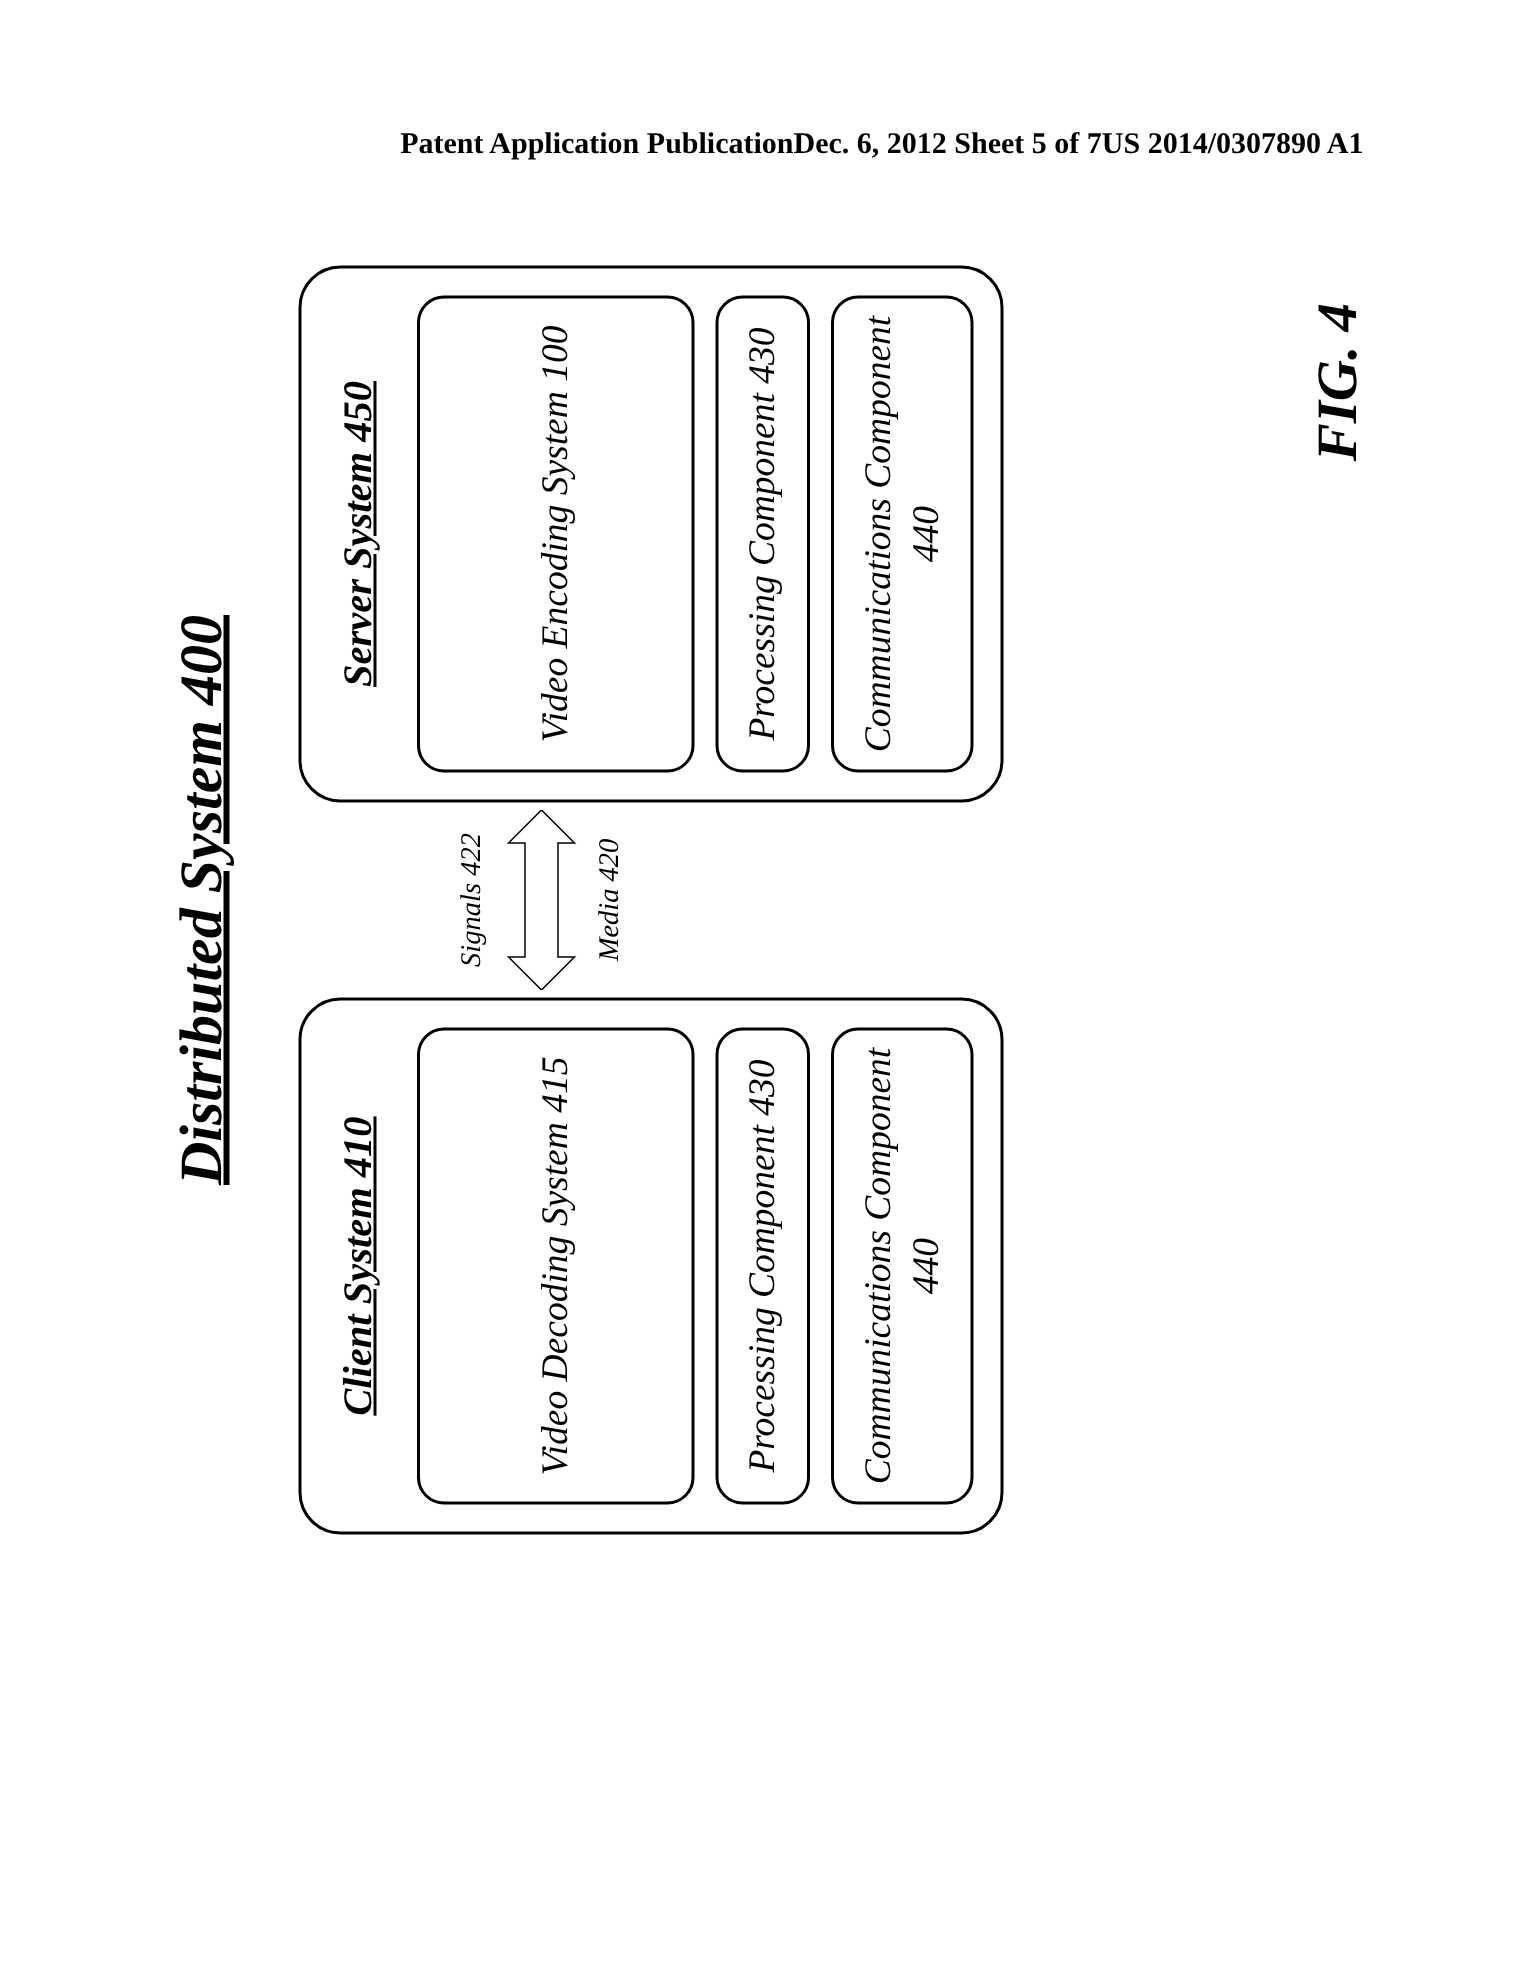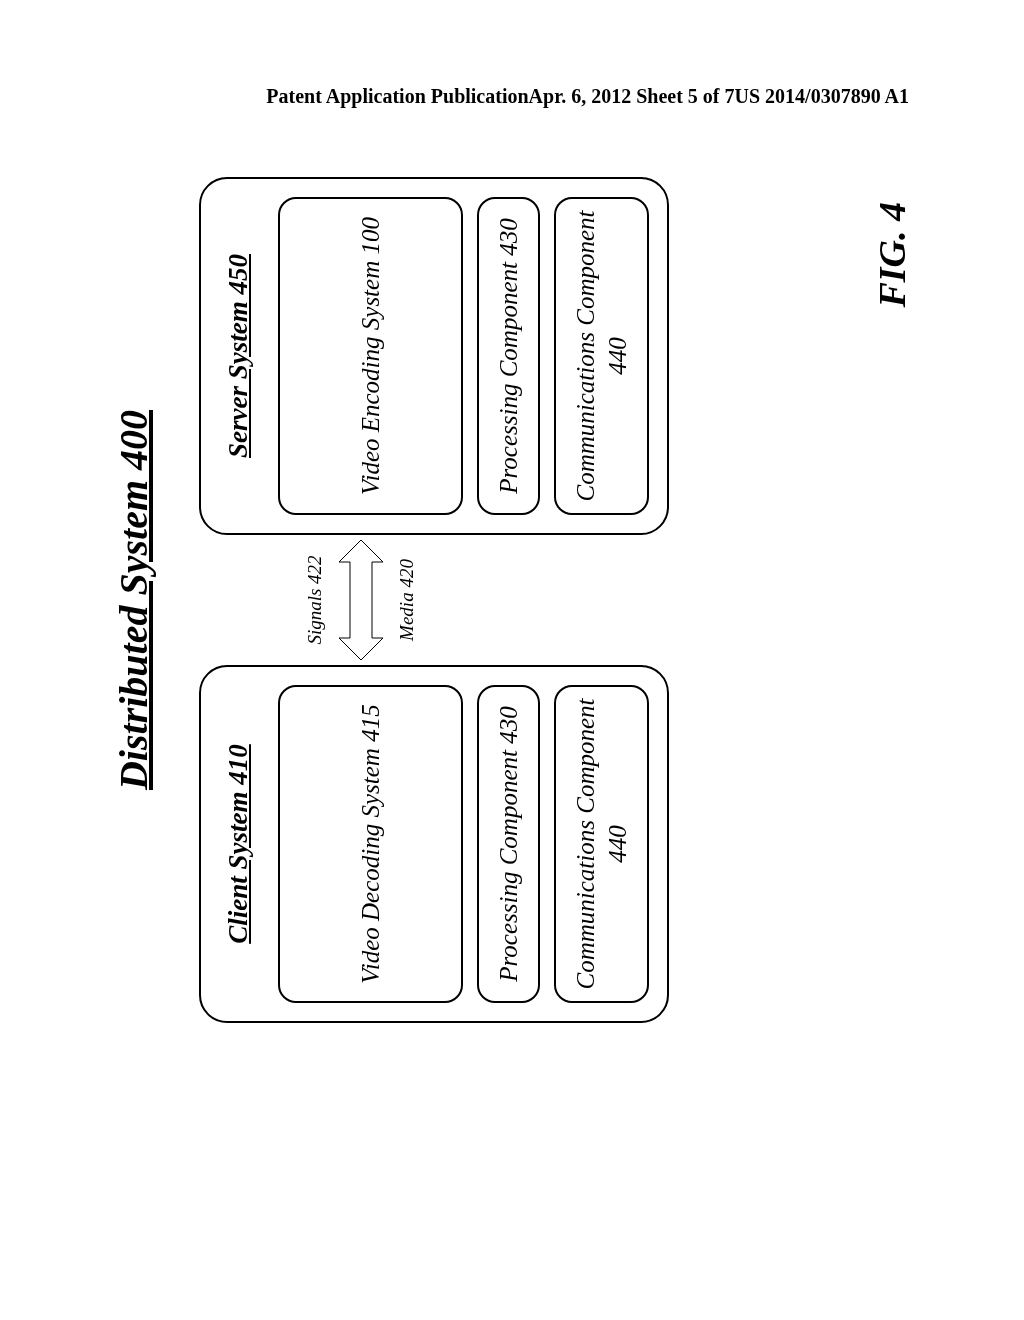--- a/index.html
+++ b/index.html
@@ -118,21 +118,21 @@
     font-size: 38px;
     font-weight: bold;
     font-style: italic;
   }
 </style>
 </head>
 <body>
 
 <div class="page-header">
   <span>Patent Application Publication</span>
-  <span>Apr. 6, 2012  Sheet 5 of 7</span>
+  <span>Dec. 6, 2012  Sheet 5 of 7</span>
   <span>US 2014/0307890 A1</span>
 </div>
 
 <div class="rotated-area">
   <div class="rotated-inner">
 
     <div class="dist-title">Distributed System 400</div>
 
     <div class="systems-row">
 

